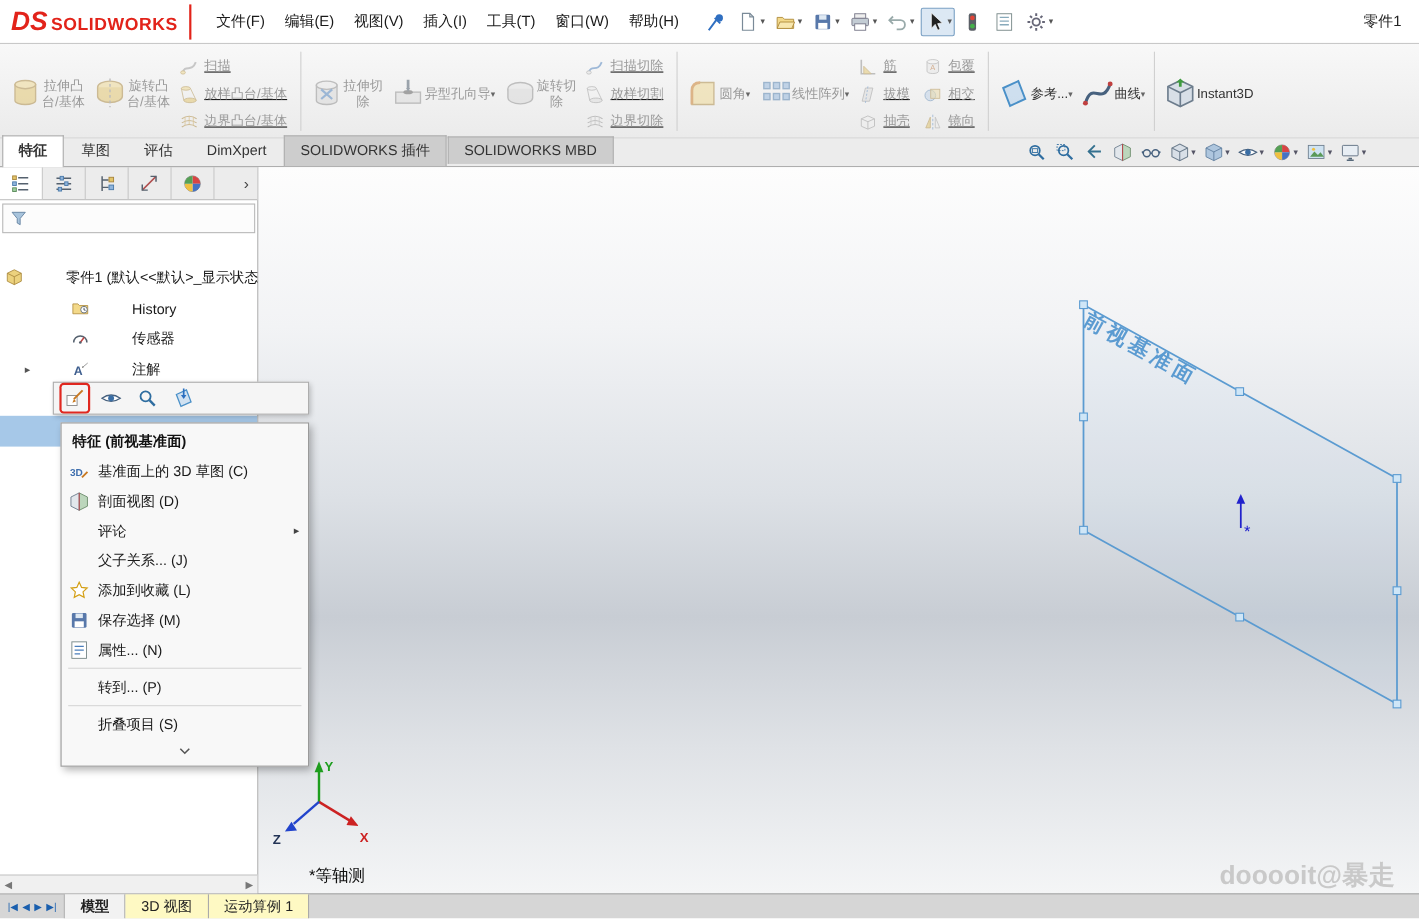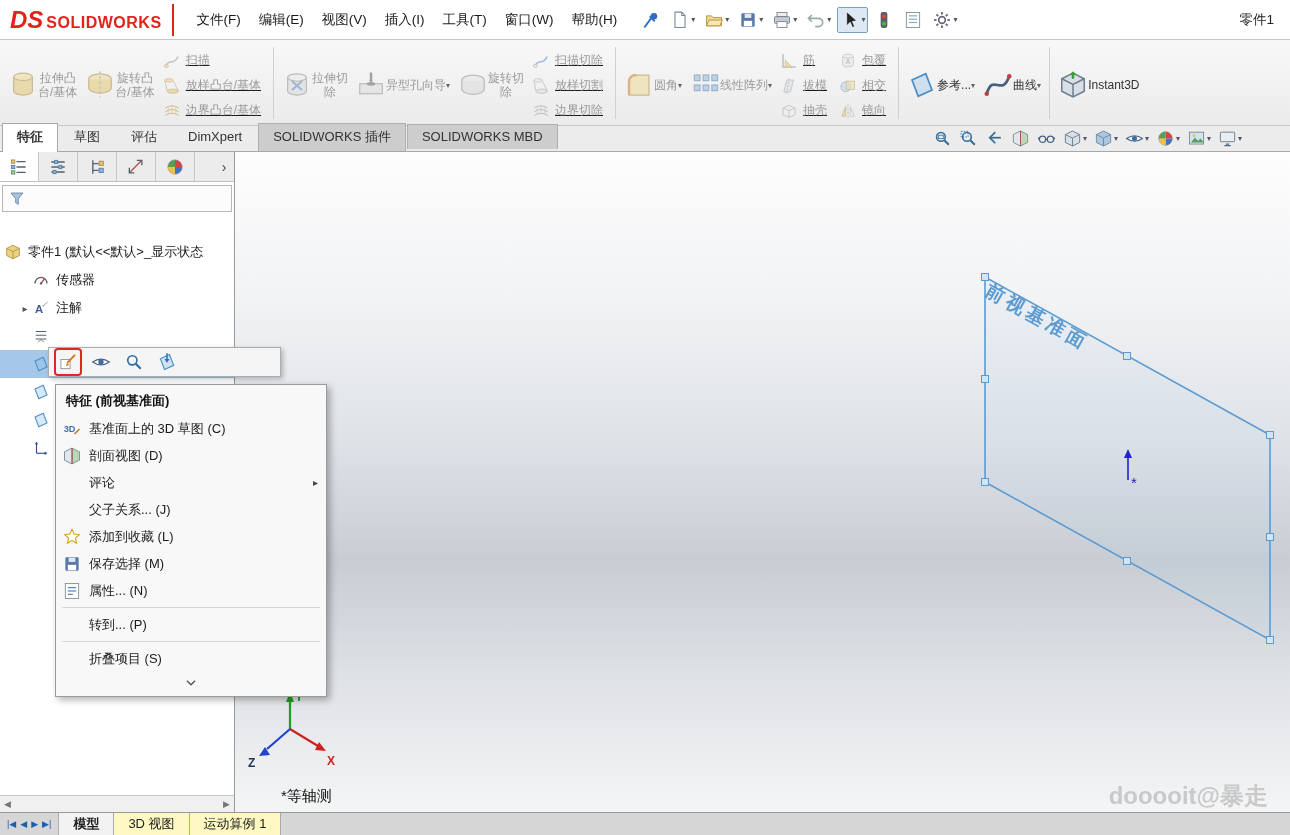--- a/index.html
+++ b/index.html
@@ -47,21 +47,21 @@
 .left-panel{width:235px;flex:none;border-right:1px solid #9a9a9a;display:flex;flex-direction:column;background:#fff;}
 .mgr-tabs{height:30px;display:flex;border-bottom:1px solid #c0c0c0;background:#ececec;align-items:stretch;}
 .mtab{width:39px;display:flex;align-items:center;justify-content:center;border-right:1px solid #c8c8c8;}
 .mtab.active{background:#fff;}
 .mtab .mic{width:20px;height:20px;display:inline-block;}
 .mgr-expand{margin-left:auto;width:20px;display:flex;align-items:center;justify-content:center;color:#444;font-size:14px;}
 .filter-row{height:27px;margin:3px 2px 0;border:1px solid #b8b8b8;background:#fcfcfc;display:flex;align-items:center;padding:0 5px;}
 .filter-row .fic{width:18px;height:18px;display:inline-block;flex:none;}
 .filter-input{flex:1;border:none;outline:none;background:transparent;font-size:12px;margin-left:4px;}
 .tree{flex:1;padding-top:26px;overflow:hidden;position:relative;}
-.trow{height:28px;display:flex;align-items:center;padding-left:4px;font-size:13px;white-space:nowrap;}
+.trow{height:28px;display:flex;align-items:center;padding-left:4px;font-size:13px;white-space:nowrap;gap:32px;}
 .trow .exp{width:14px;font-size:10px;color:#555;text-align:center;flex:none;}
 .trow .tic{width:18px;height:18px;margin-right:6px;flex:none;display:inline-block;}
 .trow.child{padding-left:18px;}
 .trow.sel{background:#a6c8e8;}
 .hscroll{height:17px;background:#f0f0f0;border-top:1px solid #c8c8c8;display:flex;align-items:center;justify-content:space-between;padding:0 4px;color:#777;font-size:9px;}
 
 .viewport{flex:1;position:relative;overflow:hidden;background:linear-gradient(180deg,#fdfdfd 0%,#f2f3f5 22%,#dde1e6 45%,#c8cdd4 62%,#dfe2e6 80%,#f4f5f6 100%);}
 .vp-svg{position:absolute;inset:0;}
 .plane-label{position:absolute;left:758px;top:126px;transform:rotate(29deg);transform-origin:0 0;font-size:19px;font-weight:bold;color:#5b9bd1;letter-spacing:4px;}
 .triad{position:absolute;left:10px;bottom:30px;width:95px;height:95px;}
@@ -71,21 +71,21 @@
 .bottom-bar{height:23px;background:#d6d6d6;border-top:1px solid #999;display:flex;align-items:stretch;}
 .bnav{display:flex;align-items:center;gap:4px;padding:0 7px;border-right:1px solid #b0b0b0;}
 .nv{color:#1a5fae;font-size:9px;line-height:1;}
 .btab{display:flex;align-items:center;padding:0 14px;font-size:13px;border-right:1px solid #aaa;background:#fef9c3;color:#222;}
 .btab.active{background:#f2f2f2;font-weight:bold;}
 .bfill{flex:1;}
 
 .ctx-toolbar{position:absolute;left:48px;top:347px;width:233px;height:30px;background:#f5f5f5;border:1px solid #adadad;box-shadow:2px 2px 5px rgba(0,0,0,.25);display:flex;align-items:center;padding-left:7px;gap:9px;z-index:40;}
 .ct-btn{width:24px;height:24px;padding:2px;}
 .ct-btn.hl{box-shadow:0 0 0 2px #e02820;border-radius:2px;}
-.ctx-menu{position:absolute;left:55px;top:384px;width:272px;background:#f8f8f8;border:1px solid #9a9a9a;box-shadow:3px 3px 7px rgba(0,0,0,.3);z-index:39;padding-bottom:2px;}
+.ctx-menu{position:absolute;left:55px;top:384px;width:226px;background:#f8f8f8;border:1px solid #9a9a9a;box-shadow:3px 3px 7px rgba(0,0,0,.3);z-index:39;padding-bottom:2px;}
 .cm-header{font-weight:bold;font-size:13px;padding:7px 10px 5px 10px;color:#111;}
 .cm-item{height:27px;display:flex;align-items:center;padding:0 8px 0 6px;font-size:13px;}
 .cm-ic{width:20px;height:20px;margin-right:7px;flex:none;display:inline-block;}
 .cm-spacer{width:27px;flex:none;}
 .cm-lbl{white-space:nowrap;}
 .cm-sub{margin-left:auto;font-size:10px;color:#444;}
 .cm-sep{height:1px;background:#d6d6d6;margin:3px 6px;}
 .cm-chevron{height:22px;display:flex;align-items:center;justify-content:center;}
 .cm-chevron svg{width:14px;height:12px;}
 </style>
@@ -629,20 +629,31 @@
       </div>
       <div class="tree" id="tree">
           <div class="trow">
             <span class="tic">
               <svg viewBox="0 0 24 24" xmlns="http://www.w3.org/2000/svg">
                 <path d="M12 3L20.5 7.2v9.6L12 21 3.5 16.8V7.2z" fill="#ecd27e" stroke="#a8853a"></path>
                 <path d="M3.5 7.2L12 11.4l8.5-4.2M12 11.4V21" fill="none" stroke="#a8853a"></path>
               </svg>
             </span>
             <span class="tlbl">零件1 (默认&lt;&lt;默认&gt;_显示状态</span>
+          </div>
+          <div class="trow child">
+            <span class="exp"></span>
+            <span class="tic">
+              <svg viewBox="0 0 24 24" xmlns="http://www.w3.org/2000/svg">
+                <path d="M3 19V7h6l2 2h10v10z" fill="#f3d98a" stroke="#b08c3c"></path>
+                <circle cx="16.5" cy="14" r="4" fill="#fff" stroke="#55616e"></circle>
+                <path d="M16.5 11.8V14l1.8 1" fill="none" stroke="#55616e" stroke-width="1.3"></path>
+              </svg>
+            </span>
+            <span class="tlbl">History</span>
           </div>
           <div class="trow child">
             <span class="exp"></span>
             <span class="tic">
               <svg viewBox="0 0 24 24" xmlns="http://www.w3.org/2000/svg">
                 <path d="M4 16.5a8 8 0 0 1 16 0" fill="none" stroke="#55616e" stroke-width="1.8"></path>
                 <line x1="12" y1="16.5" x2="16.5" y2="10.5" stroke="#c04040" stroke-width="1.8"></line>
                 <circle cx="12" cy="16.5" r="1.6" fill="#55616e"></circle>
               </svg>
             </span>

